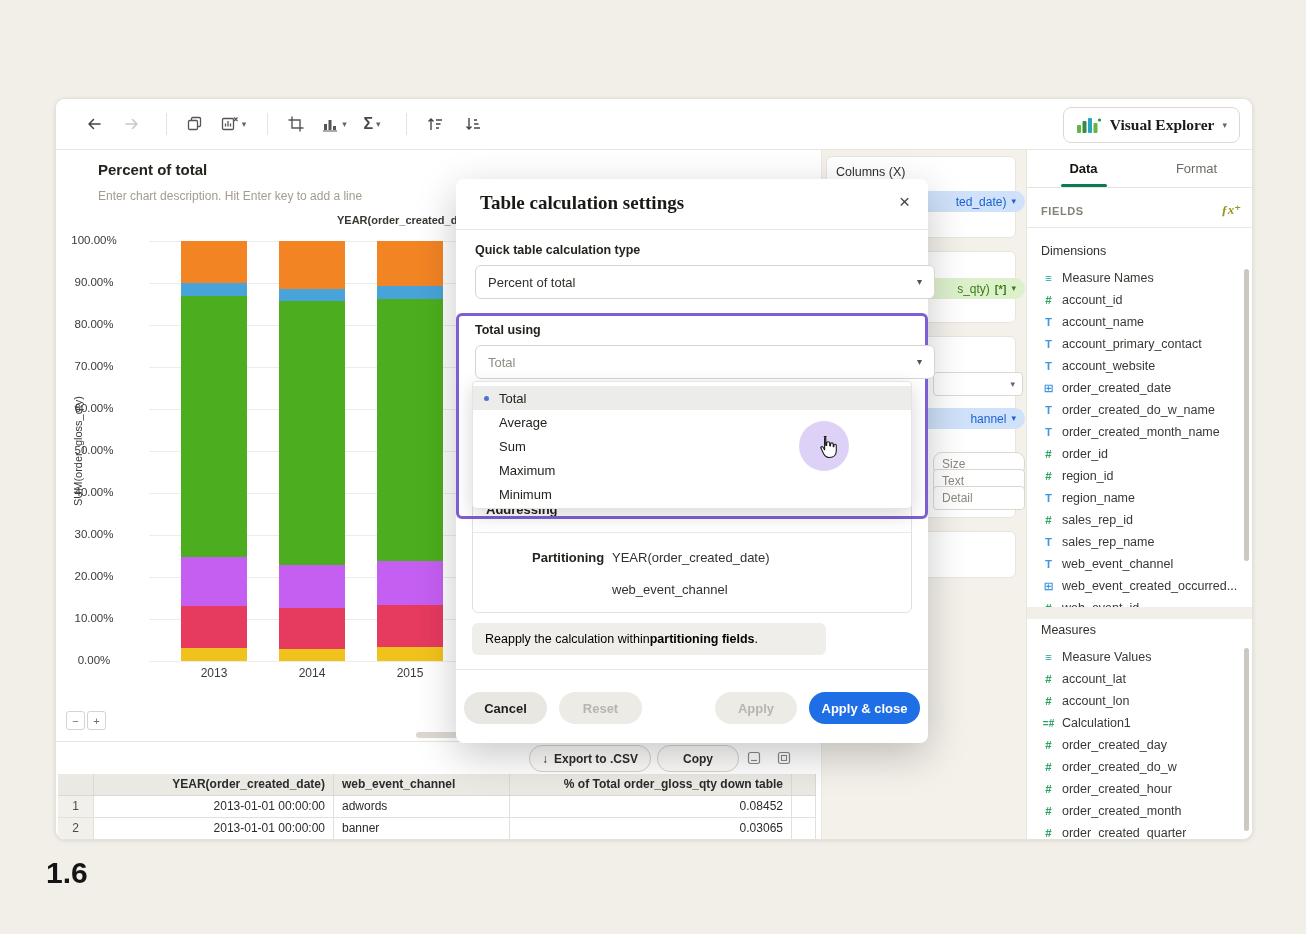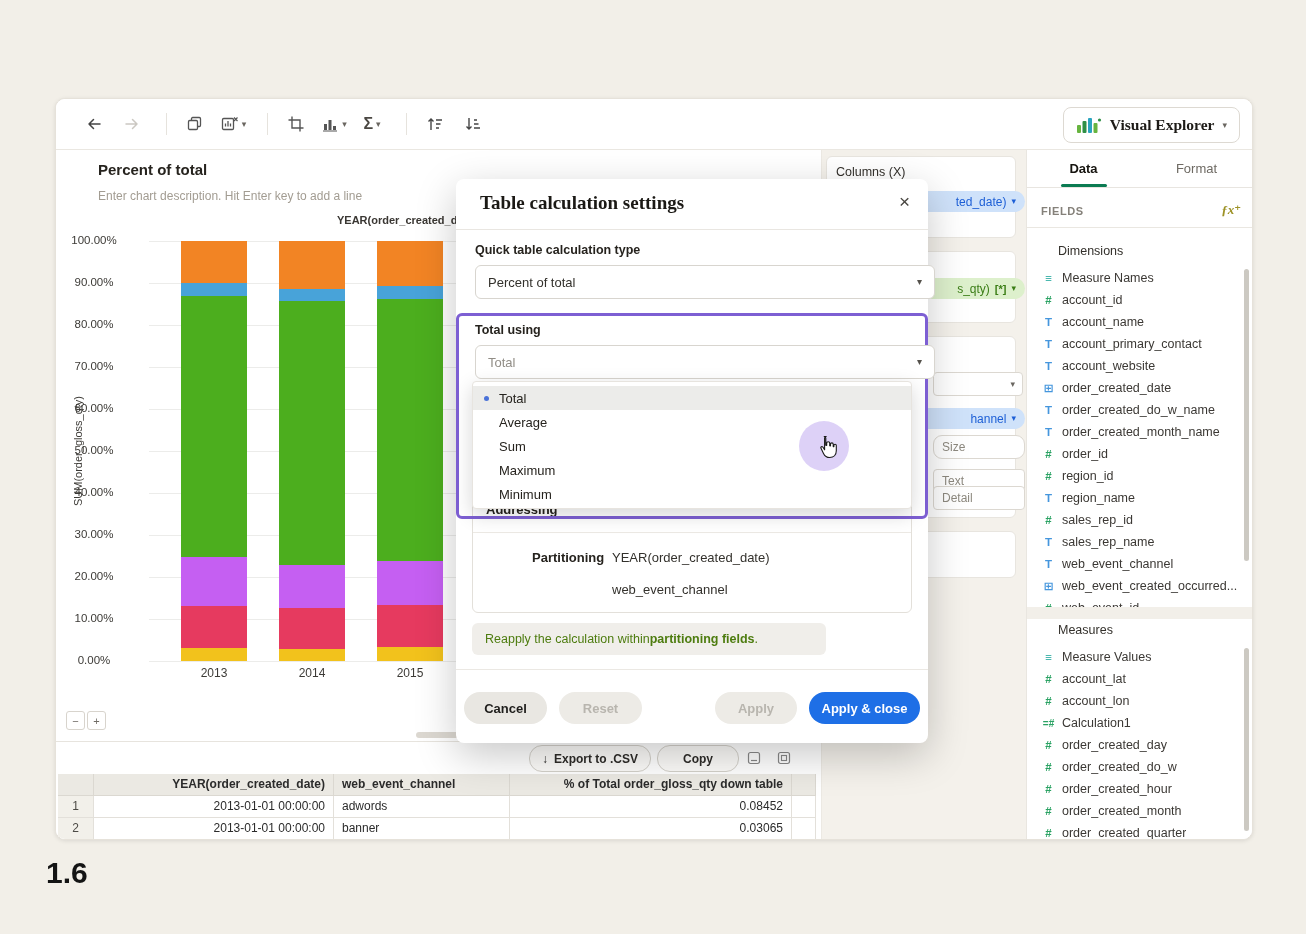--- a/index.html
+++ b/index.html
@@ -60,21 +60,21 @@
 
   
   .fields{position:absolute;left:970px;top:50px;width:226px;height:690px;background:#fff;border-left:1px solid #e9e6e0;}
   .tabs{position:absolute;left:0;top:0;right:0;height:38px;display:flex;border-bottom:1px solid #e8e5e0;}
   .tab{flex:1;display:flex;align-items:center;justify-content:center;font-size:13px;color:#6e6a63;position:relative;}
   .tab.active{color:#16140f;font-weight:bold;}
   .tab.active::after{content:"";position:absolute;bottom:0;left:50%;transform:translateX(-50%);width:46px;height:3px;background:#0b7b52;border-radius:2px;}
   .fields-header{position:absolute;left:0;top:48px;right:0;height:30px;border-bottom:1px solid #eae7e1;}
   .fields-label{position:absolute;left:14px;top:8px;font-size:11px;font-weight:bold;letter-spacing:.6px;color:#85817a;}
   .fx{position:absolute;right:12px;top:5px;font-size:13px;font-weight:bold;font-style:italic;color:#9d9226;font-family:"Liberation Serif","DejaVu Serif",serif;}
-  .group-title{position:absolute;left:14px;font-size:12.5px;color:#33302b;margin-left:17px;}
+  .group-title{position:absolute;left:14px;font-size:12.5px;color:#33302b;}
   .field-list{position:absolute;left:6px;right:14px;overflow:hidden;}
   .field{height:22px;display:flex;align-items:center;gap:6px;padding-left:8px;font-size:12.5px;color:#3b3834;border-radius:4px;}
   .ficon{width:15px;text-align:center;font-size:11.5px;font-weight:bold;flex:none;}
   .flabel{white-space:nowrap;overflow:hidden;text-overflow:ellipsis;}
   .panel-gap{position:absolute;left:0;right:0;height:12px;background:#f2efe9;}
   .vscroll{position:absolute;right:4px;width:5px;border-radius:3px;background:#ccc9c2;}
 
   
   .modal{position:absolute;left:400px;top:80px;width:472px;height:564px;background:#fff;border-radius:8px;box-shadow:0 12px 40px rgba(0,0,0,.22);z-index:20;}
   .modal-header{position:absolute;left:0;top:0;right:0;height:50px;border-bottom:1px solid #e9e6e1;}
@@ -87,21 +87,21 @@
   .purple-box{position:absolute;left:0;top:134px;width:472px;height:206px;border:3px solid #7d5fd3;border-radius:6px;box-sizing:border-box;z-index:1;}
   .dd-menu{position:absolute;left:16px;top:202px;width:440px;height:128px;background:#fff;border:1px solid #e7e4df;border-radius:4px;box-shadow:0 6px 20px rgba(0,0,0,.16);padding-top:4px;z-index:10;box-sizing:border-box;}
   .dd-item{position:relative;height:24px;display:flex;align-items:center;padding-left:26px;font-size:13px;color:#26231e;}
   .dd-item.selected{background:#ececea;}
   .dot{position:absolute;left:11px;top:50%;margin-top:-2.5px;width:5px;height:5px;border-radius:50%;background:#4a72d8;}
   .addr-box{position:absolute;left:16px;top:312px;width:440px;height:122px;border:1px solid #e3e0da;border-radius:6px;z-index:0;box-sizing:border-box;}
   .addr-label{position:absolute;left:13px;top:10px;font-size:13px;font-weight:bold;color:#26231e;}
   .addr-div{position:absolute;left:0;right:0;top:40px;height:1px;background:#ece9e4;}
   .part-label{position:absolute;left:13px;top:58px;font-size:13px;font-weight:bold;color:#26231e;padding-left:46px;}
   .part-val{position:absolute;left:139px;font-size:13px;color:#33312c;}
-  .info-banner{position:absolute;left:16px;top:444px;width:354px;height:32px;background:#f0eeea;border-radius:6px;display:flex;align-items:center;padding:0 13px;font-size:12.5px;color:#4d7c0f;box-sizing:border-box;}
+  .info-banner{position:absolute;left:16px;top:444px;width:354px;height:32px;background:#f0eeea;border-radius:6px;display:flex;align-items:center;padding:0 13px;font-size:12.5px;color:#000000;box-sizing:border-box;}
   .foot-div{position:absolute;left:0;top:490px;right:0;height:1px;background:#ebe8e3;}
   .m-btn{position:absolute;top:513px;height:32px;border-radius:16px;display:flex;align-items:center;justify-content:center;font-size:13px;font-weight:bold;}
   .btn-cancel{left:8px;width:83px;background:#e9e7e2;color:#1f1e1c;}
   .btn-reset{left:103px;width:83px;background:#edebe6;color:#b8b5ae;}
   .btn-apply{left:259px;width:82px;background:#edebe6;color:#b8b5ae;}
   .btn-apply-close{left:353px;width:111px;background:#1e6fe6;color:#fff;}
   .cursor-circle{position:absolute;left:343px;top:242px;width:50px;height:50px;border-radius:50%;background:rgba(150,112,230,.32);z-index:15;}
   .cursor-hand{position:absolute;left:360px;top:256px;z-index:16;}
 
   .version{position:absolute;left:46px;top:856px;font-size:30px;font-weight:bold;color:#141414;}
@@ -315,21 +315,21 @@
       </div>
       <div class="card" style="top:187px;height:180px;">
         <div class="mini-select" style="top:35px;">
           <span class="chev">▾</span>
         </div>
         <div class="pill pill-blue" style="top:71px;">
           <span>hannel</span>
           <span class="chev">▾</span>
         </div>
         <div>
-            <div class="mark-box" style="top: 98px; border-radius: 9px;">Size</div>
+            <div class="mark-box" style="top: 115px; border-radius: 9px;">Size</div>
             <div class="mark-box" style="top: 112px; margin-top: 20px;">Text</div>
             <div class="mark-box" style="top: 149px;">Detail</div>
           </div>
       </div>
       <div class="card" style="top:382px;height:45px;"></div>
     </div>
 
     <div class="fields">
       <div class="tabs">
         <div class="tab active">

